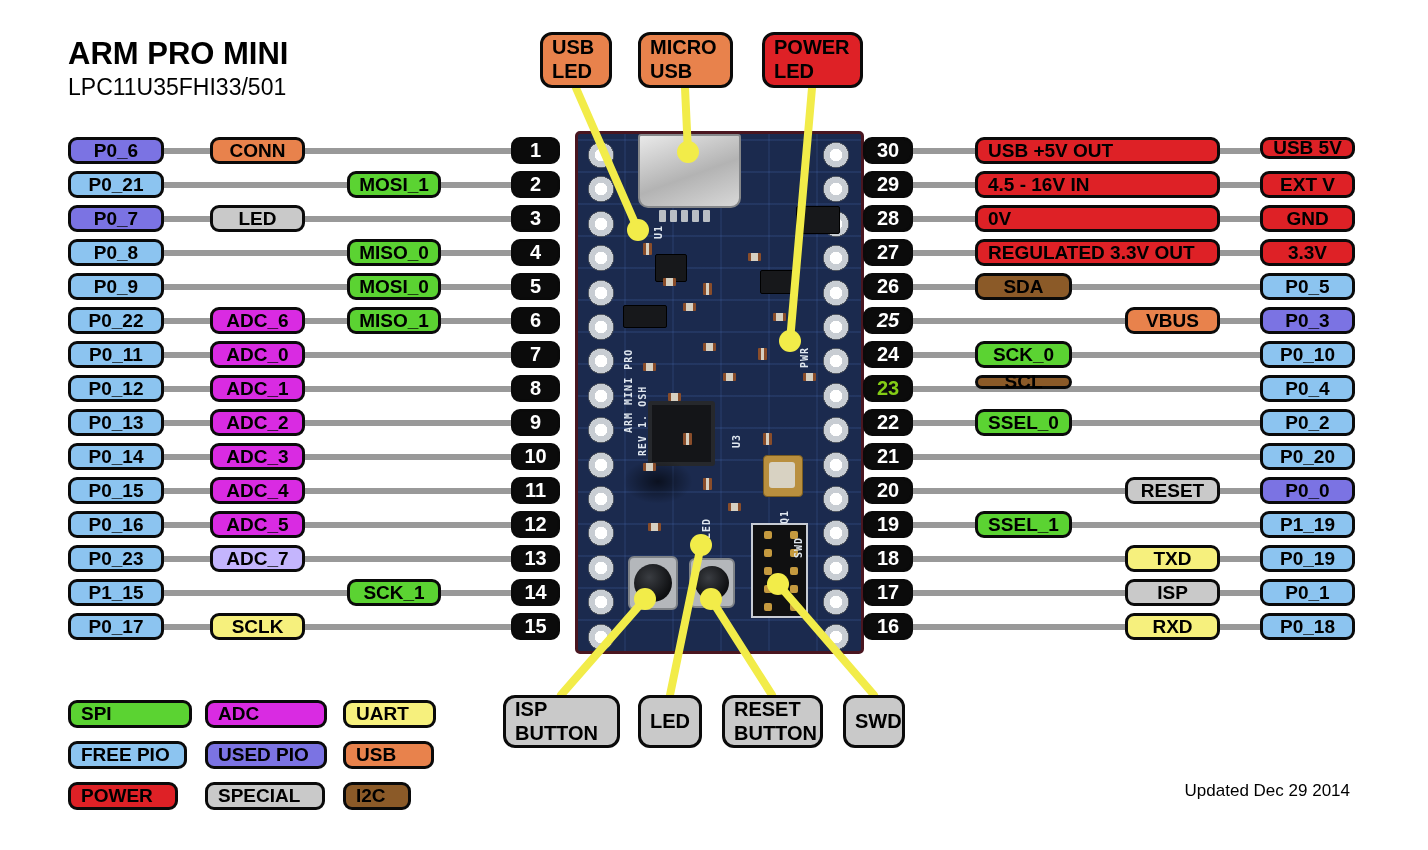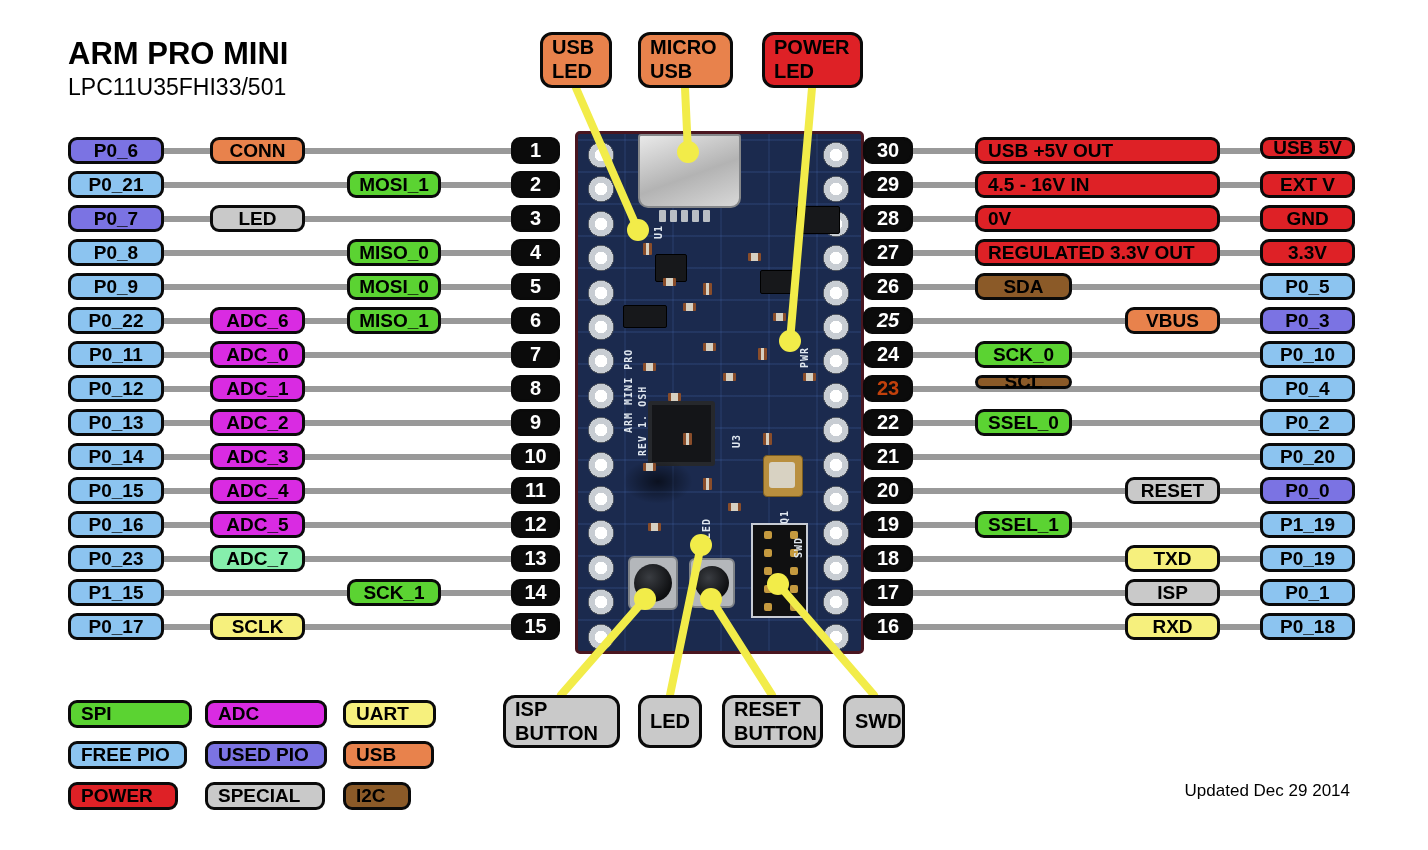--- a/index.html
+++ b/index.html
@@ -215,50 +215,50 @@
       <div class="box" style="left: 68px; top: 443px; width: 96px; height: 27px; background: rgb(140, 196, 240);">P0_14</div>
       <div class="box" style="left: 210px; top: 443px; width: 95px; height: 27px; background: rgb(217, 43, 226);">ADC_3</div>
       <div class="box pin-num" style="left: 511px; top: 443px; width: 49px; height: 27px; background: rgb(11, 11, 11); color: rgb(255, 255, 255);">10</div>
       <div class="box" style="left: 68px; top: 477px; width: 96px; height: 27px; background: rgb(140, 196, 240);">P0_15</div>
       <div class="box" style="left: 210px; top: 477px; width: 95px; height: 27px; background: rgb(217, 43, 226);">ADC_4</div>
       <div class="box pin-num" style="left: 511px; top: 477px; width: 49px; height: 27px; background: rgb(11, 11, 11); color: rgb(255, 255, 255);">11</div>
       <div class="box" style="left: 68px; top: 511px; width: 96px; height: 27px; background: rgb(140, 196, 240);">P0_16</div>
       <div class="box" style="left: 210px; top: 511px; width: 95px; height: 27px; background: rgb(217, 43, 226);">ADC_5</div>
       <div class="box pin-num" style="left: 511px; top: 511px; width: 49px; height: 27px; background: rgb(11, 11, 11); color: rgb(255, 255, 255);">12</div>
       <div class="box" style="left: 68px; top: 545px; width: 96px; height: 27px; background: rgb(140, 196, 240);">P0_23</div>
-      <div class="box" style="left: 210px; top: 545px; width: 95px; height: 27px; background: #86efac;">ADC_7</div>
+      <div class="box" style="left: 210px; top: 545px; width: 95px; height: 27px; background: #c4b5fd;">ADC_7</div>
       <div class="box pin-num" style="left: 511px; top: 545px; width: 49px; height: 27px; background: rgb(11, 11, 11); color: rgb(255, 255, 255);">13</div>
       <div class="box" style="left: 68px; top: 579px; width: 96px; height: 27px; background: rgb(140, 196, 240);">P1_15</div>
       <div class="box" style="left: 347px; top: 579px; width: 94px; height: 27px; background: rgb(91, 211, 50);">SCK_1</div>
       <div class="box pin-num" style="left: 511px; top: 579px; width: 49px; height: 27px; background: rgb(11, 11, 11); color: rgb(255, 255, 255);">14</div>
       <div class="box" style="left: 68px; top: 613px; width: 96px; height: 27px; background: rgb(140, 196, 240);">P0_17</div>
       <div class="box" style="left: 210px; top: 613px; width: 95px; height: 27px; background: rgb(246, 240, 125);">SCLK</div>
       <div class="box pin-num" style="left: 511px; top: 613px; width: 49px; height: 27px; background: rgb(11, 11, 11); color: #ffffff;">15</div>
       <div class="box pin-num" style="left: 863px; top: 137px; width: 50px; height: 27px; background: rgb(11, 11, 11); color: rgb(255, 255, 255);">30</div>
       <div class="box left-al" style="left: 975px; top: 137px; width: 245px; height: 27px; background: rgb(222, 33, 38);">USB +5V OUT</div>
       <div class="box" style="left: 1260px; top: 137px; width: 95px; height: 22px; background: rgb(222, 33, 38);">USB 5V</div>
       <div class="box pin-num" style="left: 863px; top: 171px; width: 50px; height: 27px; background: rgb(11, 11, 11); color: rgb(255, 255, 255);">29</div>
       <div class="box left-al" style="left: 975px; top: 171px; width: 245px; height: 27px; background: rgb(222, 33, 38);">4.5 - 16V IN</div>
       <div class="box" style="left: 1260px; top: 171px; width: 95px; height: 27px; background: rgb(222, 33, 38);">EXT V</div>
       <div class="box pin-num" style="left: 863px; top: 205px; width: 50px; height: 27px; background: rgb(11, 11, 11); color: rgb(255, 255, 255);">28</div>
-      <div class="box left-al" style="left: 975px; top: 205px; width: 245px; height: 27px; background: rgb(222, 33, 38); border-radius: 10px;">0V</div>
+      <div class="box left-al" style="left: 975px; top: 205px; width: 245px; height: 27px; background: rgb(222, 33, 38);">0V</div>
       <div class="box" style="left: 1260px; top: 205px; width: 95px; height: 27px; background: rgb(222, 33, 38);">GND</div>
       <div class="box pin-num" style="left: 863px; top: 239px; width: 50px; height: 27px; background: rgb(11, 11, 11); color: rgb(255, 255, 255);">27</div>
       <div class="box left-al" style="left: 975px; top: 239px; width: 245px; height: 27px; background: rgb(222, 33, 38);">REGULATED 3.3V OUT</div>
       <div class="box" style="left: 1260px; top: 239px; width: 95px; height: 27px; background: rgb(222, 33, 38);">3.3V</div>
       <div class="box pin-num" style="left: 863px; top: 273px; width: 50px; height: 27px; background: rgb(11, 11, 11); color: rgb(255, 255, 255);">26</div>
       <div class="box" style="left: 975px; top: 273px; width: 97px; height: 27px; background: rgb(139, 90, 40);">SDA</div>
       <div class="box" style="left: 1260px; top: 273px; width: 95px; height: 27px; background: rgb(140, 196, 240);">P0_5</div>
       <div class="box pin-num" style="left: 863px; top: 307px; width: 50px; height: 27px; background: rgb(11, 11, 11); color: rgb(255, 255, 255); font-style: italic;">25</div>
       <div class="box" style="left: 1125px; top: 307px; width: 95px; height: 27px; background: rgb(232, 130, 76);">VBUS</div>
       <div class="box" style="left: 1260px; top: 307px; width: 95px; height: 27px; background: rgb(123, 115, 227);">P0_3</div>
       <div class="box pin-num" style="left: 863px; top: 341px; width: 50px; height: 27px; background: rgb(11, 11, 11); color: rgb(255, 255, 255);">24</div>
       <div class="box" style="left: 975px; top: 341px; width: 97px; height: 27px; background: rgb(91, 211, 50);">SCK_0</div>
       <div class="box" style="left: 1260px; top: 341px; width: 95px; height: 27px; background: rgb(140, 196, 240);">P0_10</div>
-      <div class="box pin-num" style="left: 863px; top: 375px; width: 50px; height: 27px; background: rgb(11, 11, 11); color: #c2410c;">23</div>
+      <div class="box pin-num" style="left: 863px; top: 375px; width: 50px; height: 27px; background: rgb(11, 11, 11); color: #84cc16;">23</div>
       <div class="box" style="left: 975px; top: 375px; width: 97px; height: 14px; background: rgb(139, 90, 40);">SCL</div>
       <div class="box" style="left: 1260px; top: 375px; width: 95px; height: 27px; background: rgb(140, 196, 240);">P0_4</div>
       <div class="box pin-num" style="left: 863px; top: 409px; width: 50px; height: 27px; background: rgb(11, 11, 11); color: rgb(255, 255, 255);">22</div>
       <div class="box" style="left: 975px; top: 409px; width: 97px; height: 27px; background: rgb(91, 211, 50);">SSEL_0</div>
       <div class="box" style="left: 1260px; top: 409px; width: 95px; height: 27px; background: rgb(140, 196, 240);">P0_2</div>
       <div class="box pin-num" style="left: 863px; top: 443px; width: 50px; height: 27px; background: rgb(11, 11, 11); color: rgb(255, 255, 255);">21</div>
       <div class="box" style="left: 1260px; top: 443px; width: 95px; height: 27px; background: rgb(140, 196, 240);">P0_20</div>
       <div class="box pin-num" style="left: 863px; top: 477px; width: 50px; height: 27px; background: rgb(11, 11, 11); color: rgb(255, 255, 255);">20</div>
       <div class="box" style="left: 1125px; top: 477px; width: 95px; height: 27px; background: rgb(201, 201, 201);">RESET</div>
       <div class="box" style="left: 1260px; top: 477px; width: 95px; height: 27px; background: rgb(123, 115, 227);">P0_0</div>

